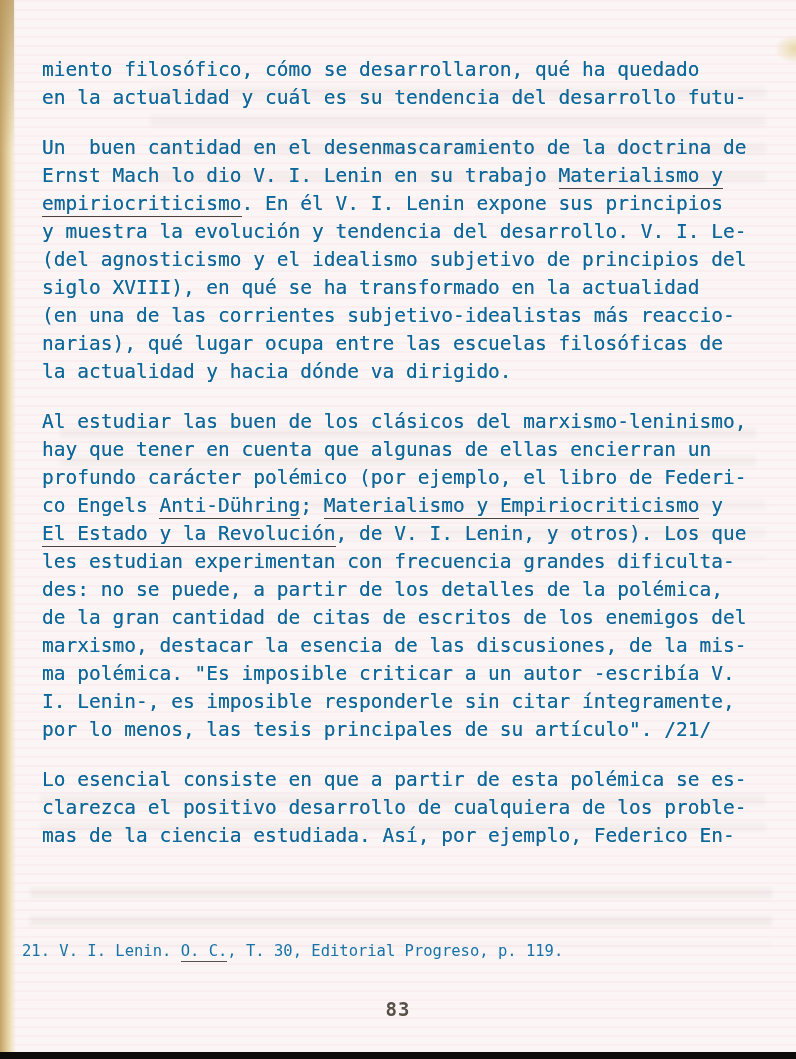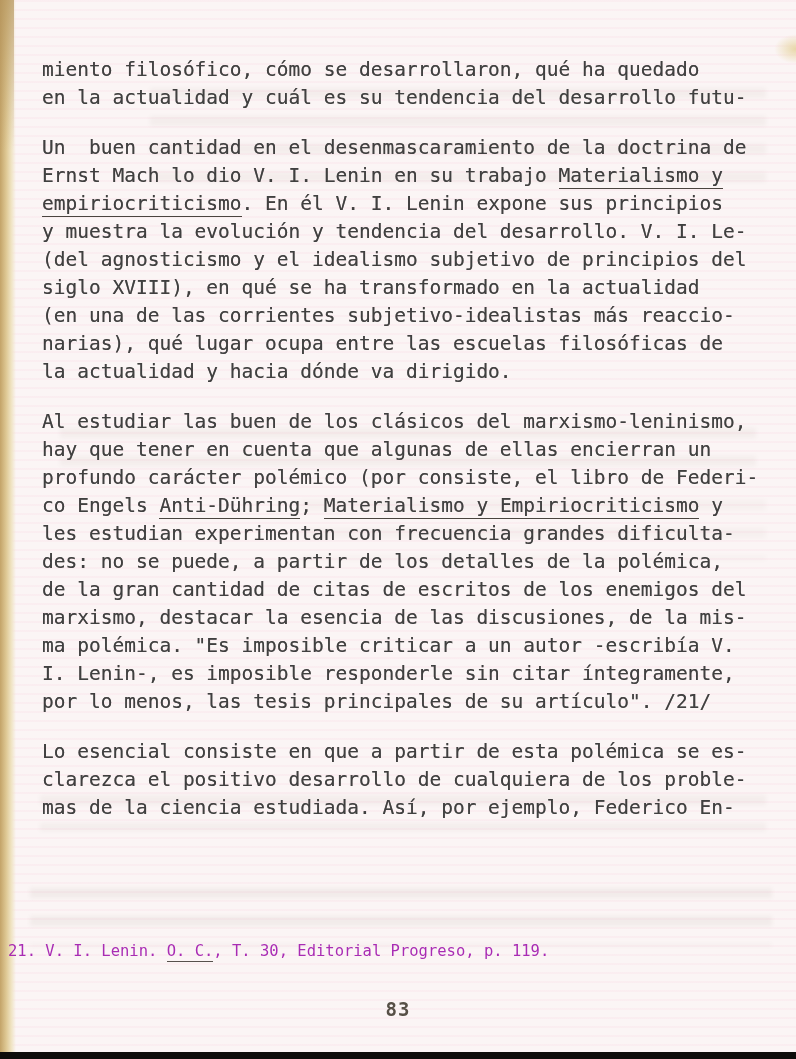--- a/index.html
+++ b/index.html
@@ -51,36 +51,36 @@
   }
   .ghost.g1 { left: 150px; right: 30px; top: 88px;  height: 110px; }
   .ghost.g2 { left: 60px;  right: 40px; top: 428px; height: 40px;  }
   .ghost.g3 { left: 300px; right: 30px; top: 500px; height: 60px; opacity:.07; }
   .ghost.g4 { left: 40px;  right: 30px; top: 795px; height: 36px;  }
   .ghost.g5 { left: 30px;  right: 24px; top: 888px; height: 58px; opacity: .13; }
 
   .text-block {
     position: absolute;
     left: 42px; top: 56px; width: 732px;
-    color: #404040;
+    color: #0369a1;
     font-size: 19.5px;
     line-height: 28px;
     text-shadow: 0 0 0.6px rgba(60,55,51,.55);
   }
   .paragraph { margin: 0 0 22px 0; }
   .line { white-space: pre; }
   .u {
     border-bottom: 1.5px solid #4a443f;
     padding-bottom: 0.5px;
     text-align: center;
   }
   .footnote {
     position: absolute;
-    left: 8px; top: 940px; width: 740px;
-    color: #a21caf;
+    left: 22px; top: 940px; width: 740px;
+    color: #0369a1;
     font-size: 15.5px;
     line-height: 22px;
     white-space: pre;
     opacity: .92;
   }
   .page-number {
     position: absolute;
     left: 0; right: 0; top: 998px;
     text-align: center;
     color: #575047;
@@ -115,22 +115,23 @@
       <div class="line"><span>y muestra la evolución y tendencia del desarrollo. V. I. Le-</span></div>
       <div class="line"><span>(del agnosticismo y el idealismo subjetivo de principios del</span></div>
       <div class="line"><span>siglo XVIII), en qué se ha transformado en la actualidad</span></div>
       <div class="line"><span>(en una de las corrientes subjetivo-idealistas más reaccio-</span></div>
       <div class="line"><span>narias), qué lugar ocupa entre las escuelas filosóficas de</span></div>
       <div class="line"><span>la actualidad y hacia dónde va dirigido.</span></div>
     </div>
     <div class="paragraph">
       <div class="line"><span>Al estudiar las buen de los clásicos del marxismo-leninismo,</span></div>
       <div class="line"><span>hay que tener en cuenta que algunas de ellas encierran un</span></div>
-      <div class="line"><span>profundo carácter polémico (por consiste, el libro de Federi-</span></div>
+      <div class="line"><span>profundo carácter polémico (por ejemplo, el libro de Federi-</span></div>
       <div class="line"><span>co Engels </span><span class="u">Anti-Dühring</span><span>; </span><span class="u">Materialismo y Empiriocriticismo</span><span> y</span></div>
+      <div class="line"><span class="u">El Estado y la Revolución</span><span>, de V. I. Lenin, y otros). Los que</span></div>
       <div class="line"><span>les estudian experimentan con frecuencia grandes dificulta-</span></div>
       <div class="line"><span>des: no se puede, a partir de los detalles de la polémica,</span></div>
       <div class="line"><span>de la gran cantidad de citas de escritos de los enemigos del</span></div>
       <div class="line"><span>marxismo, destacar la esencia de las discusiones, de la mis-</span></div>
       <div class="line"><span>ma polémica. "Es imposible criticar a un autor -escribía V.</span></div>
       <div class="line"><span>I. Lenin-, es imposible responderle sin citar íntegramente,</span></div>
       <div class="line"><span>por lo menos, las tesis principales de su artículo". /21/</span></div>
     </div>
     <div class="paragraph">
       <div class="line"><span>Lo esencial consiste en que a partir de esta polémica se es-</span></div>

